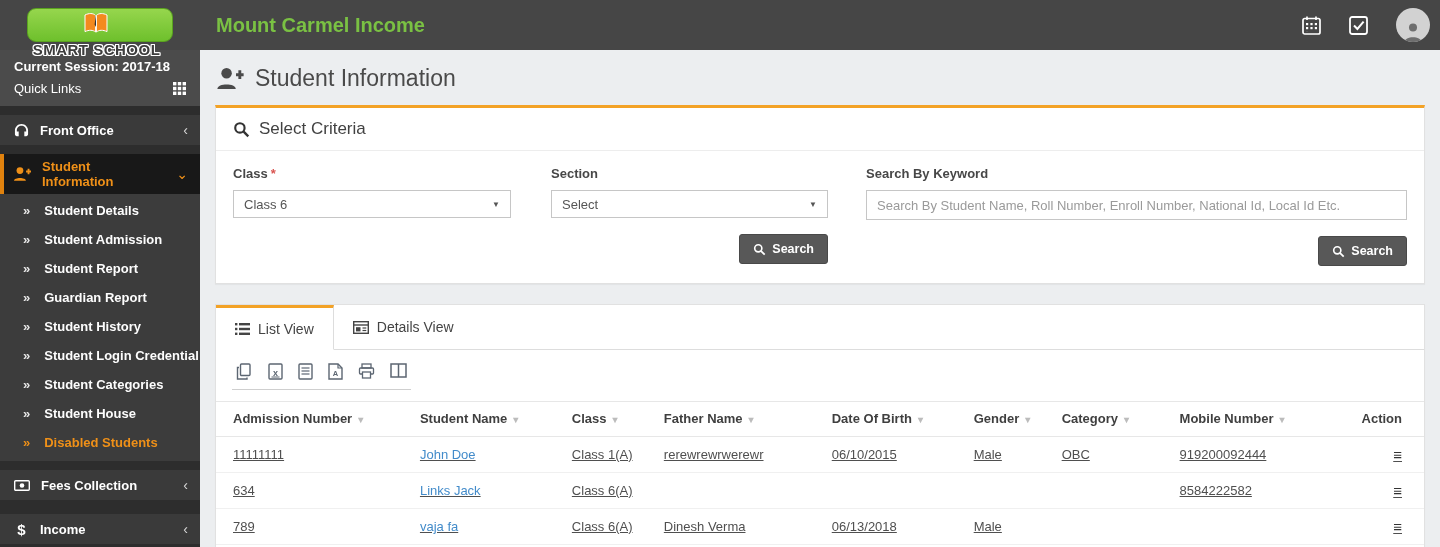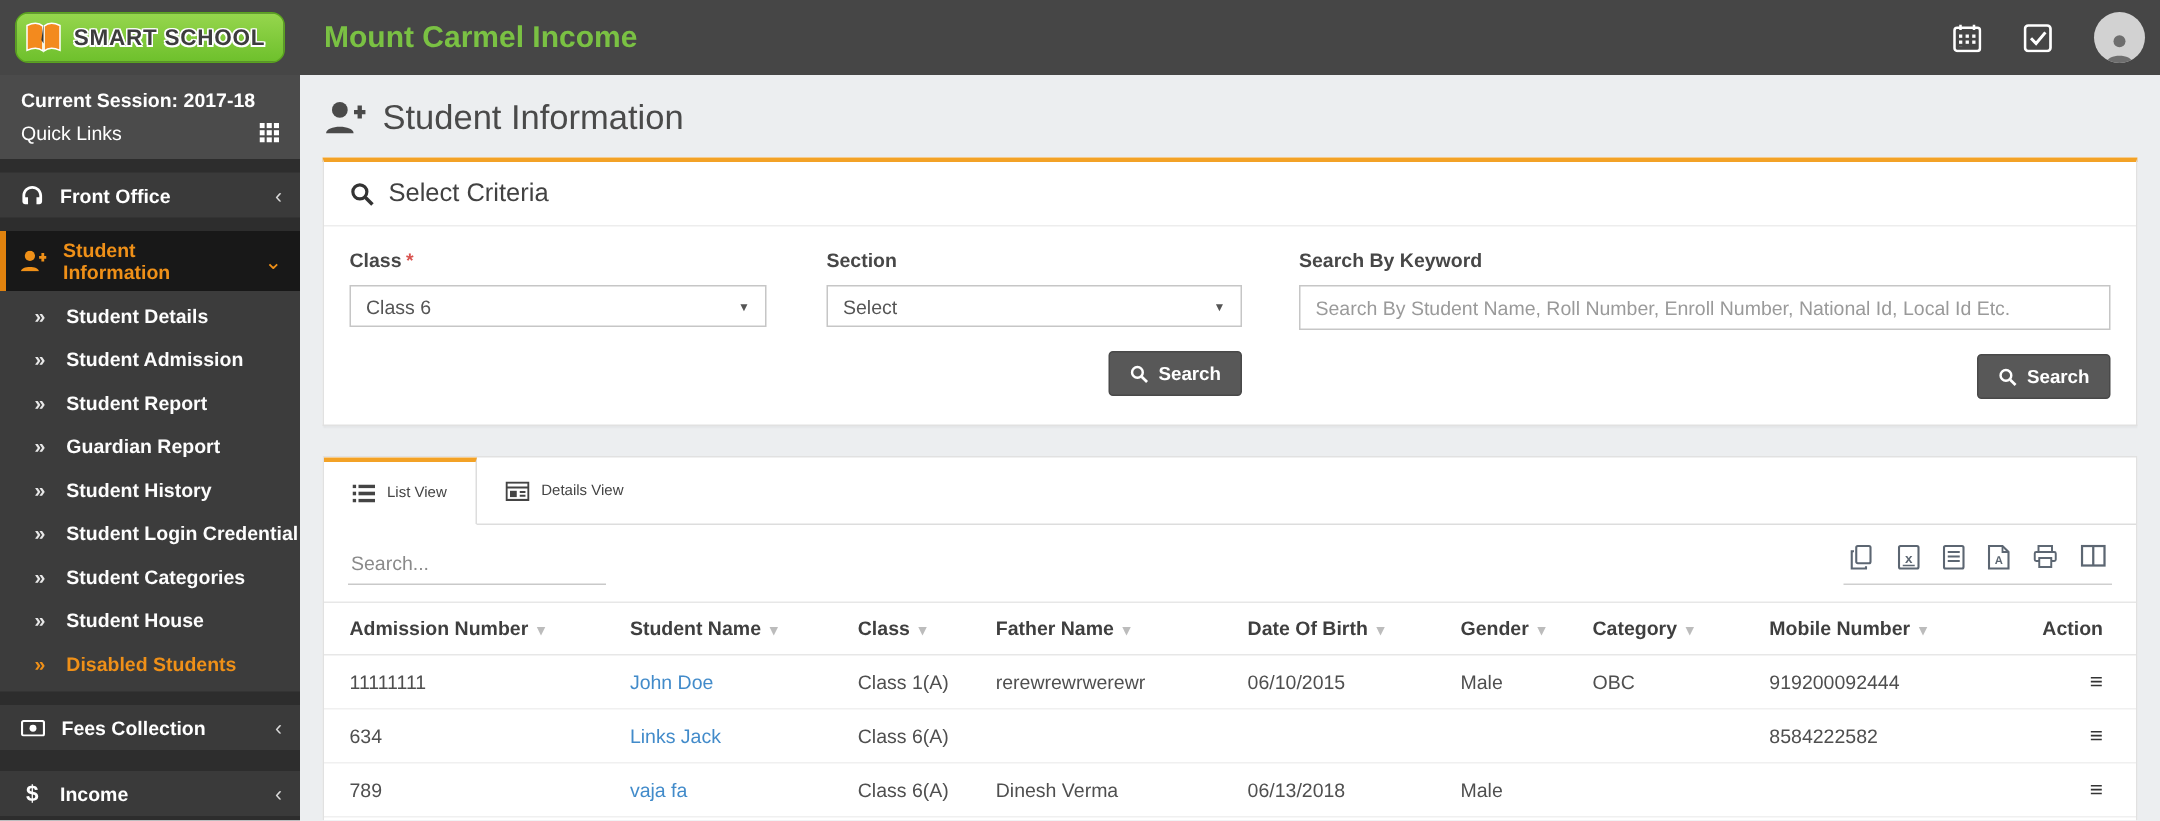--- a/index.html
+++ b/index.html
@@ -2,21 +2,21 @@
 <html><head>
 <meta charset="utf-8">
 <style>
   * { margin:0; padding:0; box-sizing:border-box; }
   html,body { width:1440px; height:547px; overflow:hidden; }
   body { font-family:"Liberation Sans", sans-serif; background:#eceef0; position:relative; }
 
   
   .header { position:absolute; top:0; left:0; right:0; height:50px; background:#464646; display:flex; align-items:center; z-index:5; }
   .logo-wrap { width:200px; display:flex; justify-content:center; align-items:center; }
-  .logo-pill { background:linear-gradient(#96d64d,#6ec02c); border:1px solid #5aa31f; border-radius:9px; height:34px; padding:3px 12px 3px 5px; display:flex; align-items:center; gap:7px; }
+  .logo-pill { background:linear-gradient(#96d64d,#6ec02c); border:1px solid #5aa31f; border-radius:9px; height:34px; padding:3px 12px 3px 5px; display:flex; align-items:center; gap:7px;flex-direction:column; }
   .logo-text { font-size:15px; font-weight:800; letter-spacing:0.5px; color:#3d3d3d;
     text-shadow:-1px 0 #fff,1px 0 #fff,0 -1px #fff,0 1px #fff,-1px -1px #fff,1px 1px #fff,1px -1px #fff,-1px 1px #fff; }
   .school-name { color:#7ac143; font-size:20px; font-weight:bold; margin-left:16px; }
   .header-spacer { flex:1; }
   .header-search { width:205px; height:30px; background:#fff; border-radius:15px; display:flex; align-items:center; padding:0 10px 0 14px; margin-right:26px; }
   .header-search input { border:none; outline:none; flex:1; min-width:0; font-size:13px; color:#444; font-family:inherit; }
   .header-search input::placeholder { color:#555; }
   .hicon { margin-right:28px; display:flex; align-items:center; cursor:pointer; }
   .avatar { width:34px; height:34px; border-radius:50%; background:#d2d2d2; display:flex; align-items:flex-end; justify-content:center; overflow:hidden; margin-right:10px; }
 
@@ -51,34 +51,34 @@
   .req { color:#d9534f; margin-left:3px; }
   .fake-select { height:28px; border:1px solid #c6c6c6; display:flex; align-items:center; justify-content:space-between; padding:0 10px; font-size:13px; color:#555; background:#fff; cursor:pointer; }
   .fake-select .caret { font-size:8px; color:#555; }
   .keyword-input { width:100%; height:30px; border:1px solid #c6c6c6; padding:0 10px; font-size:13px; color:#444; font-family:inherit; outline:none; }
   .keyword-input::placeholder { color:#9a9a9a; }
   .btn-row { display:flex; justify-content:flex-end; margin-top:16px; }
   .btn { background:#585858; color:#fff; border:1px solid #494949; border-radius:3px; font-size:12.5px; font-weight:bold; padding:7px 13px; display:inline-flex; align-items:center; gap:6px; cursor:pointer; font-family:inherit; }
 
   .table-panel { margin-top:20px; background:#fff; border:1px solid #e1e1e1; box-shadow:0 1px 1px rgba(0,0,0,0.04); }
   .tabs { display:flex; border-bottom:1px solid #ddd; height:45px; }
-  .tab { display:flex; align-items:center; gap:8px; padding:0 19px; font-size:10px; color:#444; cursor:pointer; }
+  .tab { display:flex; align-items:center; gap:8px; padding:0 19px; font-size:14px; color:#444; cursor:pointer; }
   .tab.active { border-top:3px solid #f3a226; border-right:1px solid #ddd; margin-bottom:-1px; background:#fff; border-bottom:1px solid #fff; }
   .toolbar { display:flex; justify-content:space-between; align-items:flex-end; padding:13px 16px 0; }
   .table-search { width:172px; border:none; border-bottom:1px solid #c9c9c9; font-size:13px; padding:4px 2px 6px; color:#555; outline:none; font-family:inherit; }
   .table-search::placeholder { color:#8a8a8a; }
   .export-icons { display:flex; gap:15px; padding:0 4px 9px; border-bottom:1px solid #cfcfcf; }
   .export-icons .eicon { display:flex; cursor:pointer; }
 
   table.data { width:100%; border-collapse:collapse; font-size:13px; margin-top:11px; }
   table.data th { text-align:left; color:#3f3f3f; font-weight:bold; padding:9px 8px 10px; border-top:1px solid #e7e7e7; border-bottom:1px solid #e7e7e7; white-space:nowrap; cursor:pointer; }
   table.data th:first-child, table.data td:first-child { padding-left:17px; }
   table.data th.act, table.data td.act { text-align:right; padding-right:22px; }
   .sort-caret { color:#bcbcbc; font-size:10px; margin-left:6px; }
-  table.data td { padding:9px 8px; color:#4f4f4f; border-bottom:1px solid #f0f0f0; white-space:nowrap; }
+  table.data td { padding:9px 8px; color:#4f4f4f; border-bottom:1px solid #f0f0f0; white-space:nowrap;text-decoration:underline; }
   a.student-link { color:#428bca; text-decoration:none; cursor:pointer; }
   .row-menu { font-size:15px; color:#333; cursor:pointer; font-weight:bold; }
 
   .table-footer { display:flex; justify-content:space-between; align-items:center; padding:11px 16px 13px; }
 
   svg { display:block; }
 </style>
 </head>
 <body>
 
@@ -315,21 +315,20 @@
               <rect x="3" y="6.2" width="4.5" height="4.2" fill="#444"></rect>
               <line x1="9.5" y1="7" x2="13.3" y2="7" stroke="#444" stroke-width="1.2"></line>
               <line x1="9.5" y1="9.5" x2="13.3" y2="9.5" stroke="#444" stroke-width="1.2"></line>
             </svg>
         </span>
         <span>Details View</span>
       </div>
     </div>
 
     <div class="toolbar">
-      <input type="text" class="table-search" placeholder="Search..." style="">
       <div class="export-icons">
         <span class="eicon">
           <svg width="17" height="17" viewBox="0 0 17 17">
               <rect x="4.5" y="1" width="9.5" height="11.5" rx="1" fill="none" stroke="#5c6672" stroke-width="1.4"></rect>
               <path d="M3 4.5 L1.5 4.5 L1.5 16 L11 16 L11 14.5" fill="none" stroke="#5c6672" stroke-width="1.4"></path>
             </svg>
         </span>
         <span class="eicon">
           <svg width="15" height="17" viewBox="0 0 15 17">
               <rect x="1" y="1" width="13" height="15" rx="1" fill="none" stroke="#5c6672" stroke-width="1.4"></rect>

